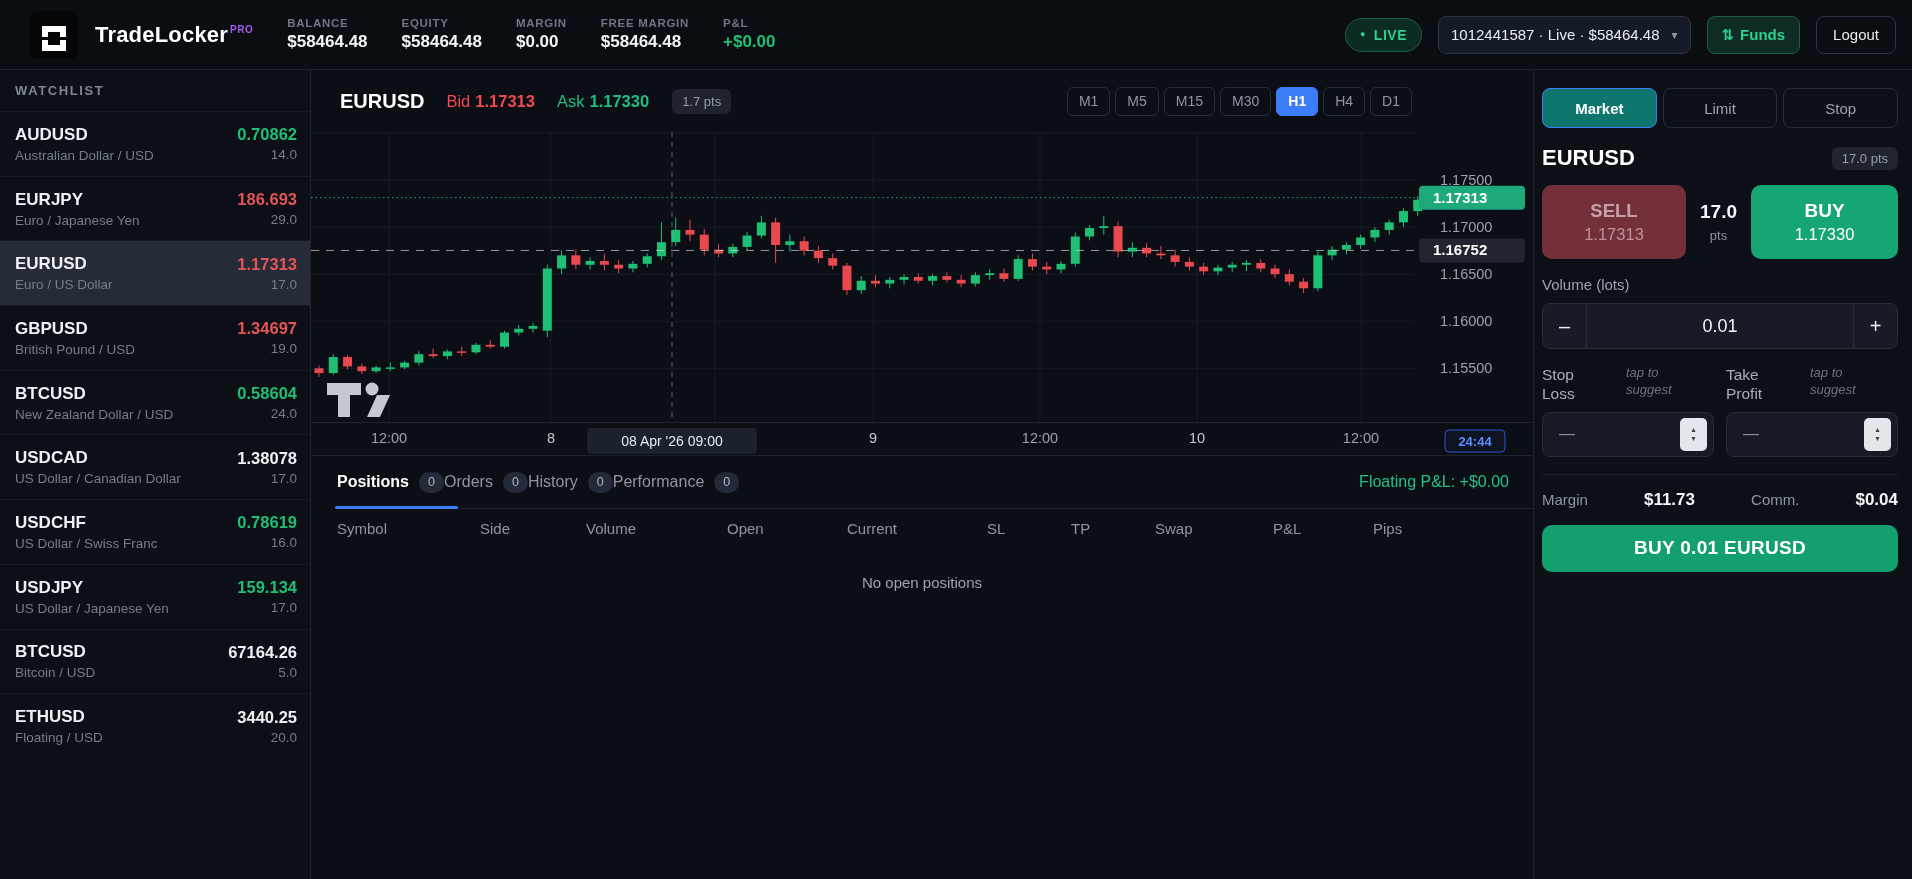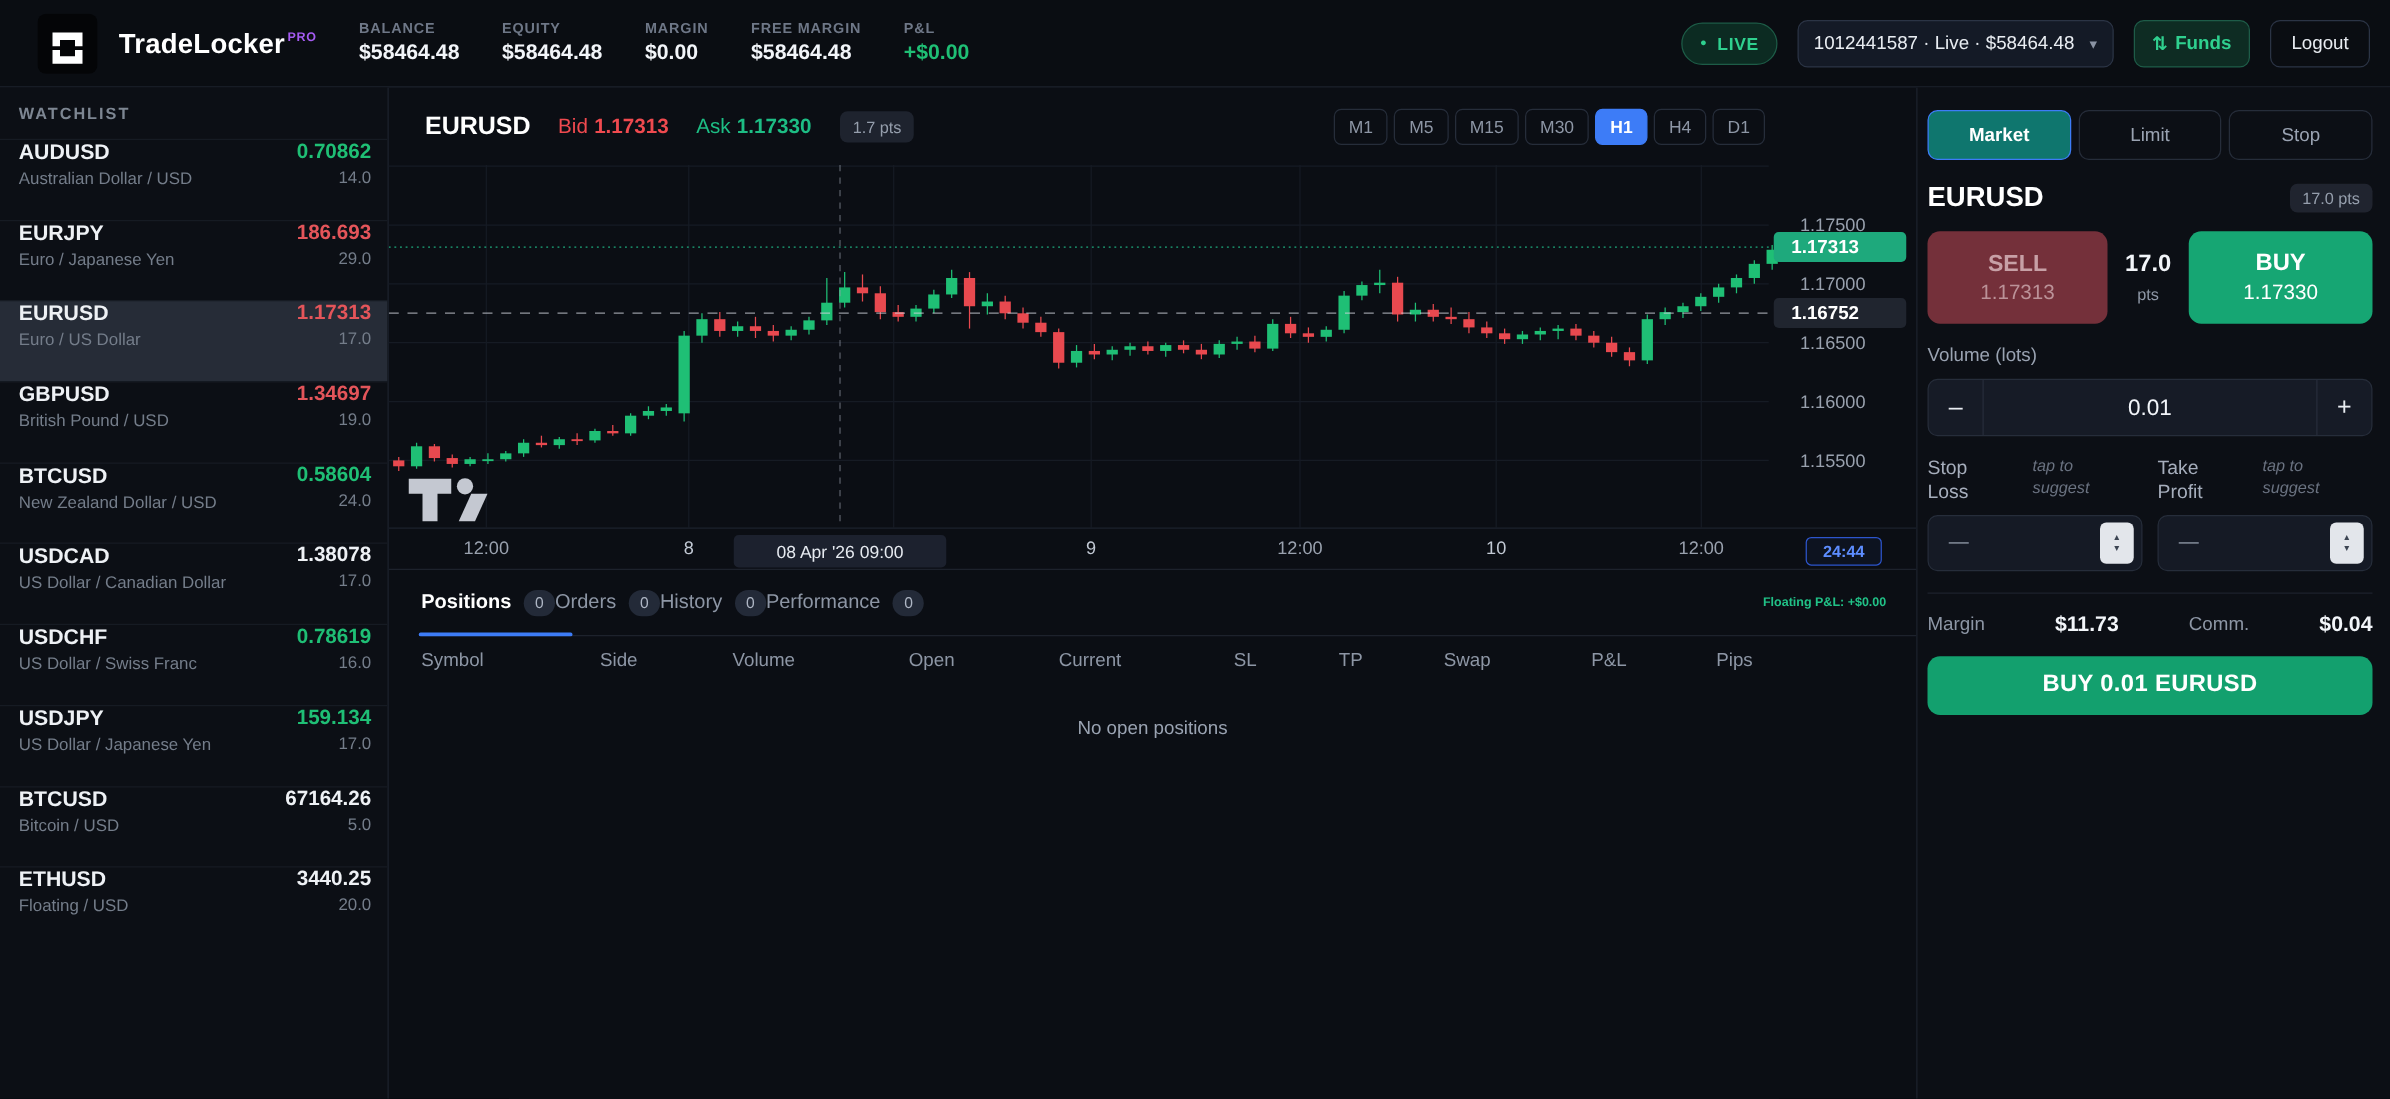--- a/index.html
+++ b/index.html
@@ -22,21 +22,21 @@
   .account .chev{color:#8a93a3;font-size:12px;}
   .btn-funds{height:38px;border-radius:8px;background:#0e2c23;border:1px solid #1e5c48;color:#2fd08f;font-size:15px;font-weight:700;display:flex;align-items:center;padding:0 14px;gap:6px;cursor:pointer;}
   .btn-logout{height:38px;border-radius:8px;background:transparent;border:1px solid #2b3445;color:#e9edf2;font-size:15px;display:flex;align-items:center;padding:0 16px;cursor:pointer;}
 
   
   .body{flex:1;display:flex;min-height:0;}
 
   
   .watchlist{width:311px;flex:none;background:#0c0f15;border-right:1px solid #1d222c;overflow:hidden;}
   .wl-title{height:41px;display:flex;align-items:center;padding-left:15px;font-size:13px;font-weight:600;color:#7d8692;letter-spacing:1.6px;}
-  .wl-row{height:64.7px;display:flex;justify-content:space-between;padding:0 13px 0 15px;border-top:1px solid #161b23;cursor:pointer;}
+  .wl-row{height:64.7px;display:flex;justify-content:space-between;align-items:center;padding:0 13px 0 15px;border-top:1px solid #161b23;cursor:pointer;}
   .wl-row.selected{background:#262c37;}
   .wl-row .sym{font-size:17px;font-weight:700;color:#eef1f5;}
   .wl-row .nm{font-size:13.5px;color:#747d8a;margin-top:3px;}
   .wl-row .right{text-align:right;}
   .wl-row .price{font-size:16.5px;font-weight:700;}
   .wl-row .spread{font-size:13.5px;color:#747d8a;margin-top:3px;}
   .c-up{color:#1fbf75;}.c-down{color:#e4555a;}.c-flat{color:#eef1f5;}
 
   
   .center{flex:1;display:flex;flex-direction:column;min-width:0;}
@@ -55,21 +55,21 @@
   .chart-body svg{position:absolute;left:0;top:0;display:block;}
   .chart-body svg text{font-family:"Liberation Sans","DejaVu Sans",sans-serif;}
 
   
   .positions{flex:1;border-top:1px solid #1d222c;padding-left:26px;position:relative;min-height:0;}
   .ptabs{display:flex;align-items:center;height:53px;border-bottom:1px solid #1d222c;margin-right:0;position:relative;}
   .ptab{display:flex;gap:10px;align-items:center;color:#8d96a5;font-size:16px;height:100%;position:relative;cursor:pointer;}
   .ptab.active{color:#fff;font-weight:600;}
   .ptab.active::after{content:"";position:absolute;left:-2px;right:-14px;bottom:-1px;height:3px;background:#3d7cf7;border-radius:2px;}
   .cnt{background:#232a38;color:#aeb6c4;font-size:12.5px;min-width:25px;height:21px;border-radius:11px;display:flex;align-items:center;justify-content:center;padding:0 8px;font-weight:400;}
-  .fpnl{position:absolute;right:24px;color:#21c187;font-size:10px;font-weight:700;}
+  .fpnl{position:absolute;right:24px;color:#21c187;font-size:16px;font-weight:400;}
   .pcols{display:flex;height:38px;align-items:center;color:#8d96a5;font-size:15px;}
   .pcol{flex:none;}
   .pempty{width:100%;margin-left:-13px;text-align:center;color:#9aa3b2;font-size:15px;margin-top:27px;}
 
   
   .order-panel{width:379px;flex:none;background:#0c0f15;border-left:1px solid #1d222c;padding:0 14px 0 8px;display:flex;flex-direction:column;}
   .otabs{display:flex;gap:6px;margin-top:18px;}
   .otab{flex:1;height:40px;border-radius:8px;border:1px solid #262d3a;background:transparent;color:#9aa3b2;font-size:15px;display:flex;align-items:center;justify-content:center;cursor:pointer;}
   .otab.active{background:#0f766e;border-color:#3d7cf7;color:#fff;font-weight:600;}
   .sym-row{display:flex;align-items:center;justify-content:space-between;margin-top:15px;height:30px;}

